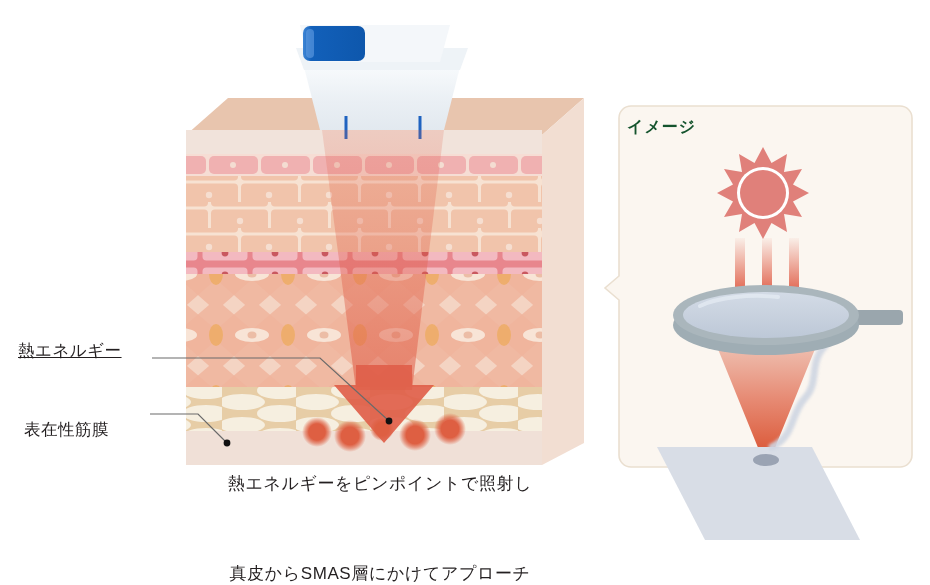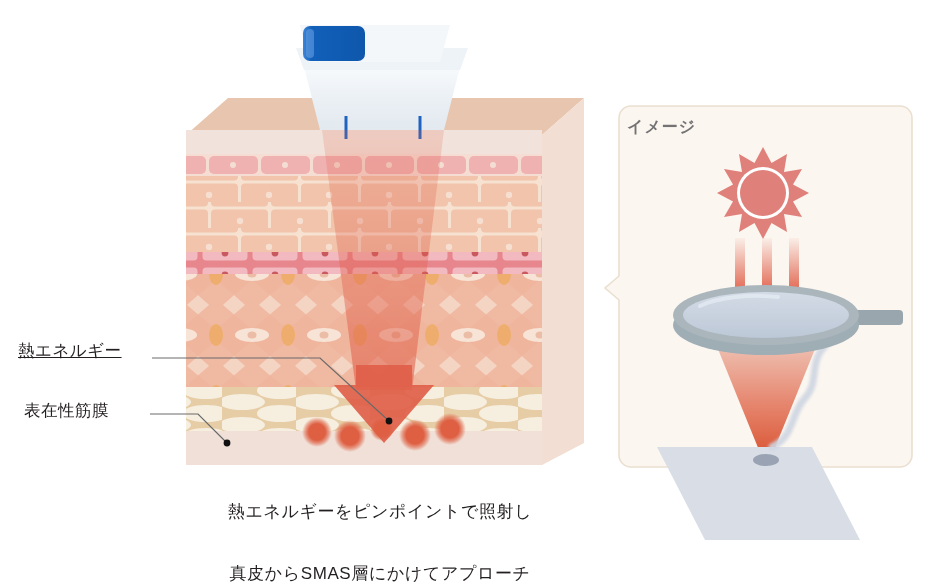--- a/index.html
+++ b/index.html
@@ -15,41 +15,41 @@
 
   .label-text{
     position:absolute;
     font-size:16.5px;
     color:#231f20;
     letter-spacing:0.5px;
     white-space:nowrap;
     font-weight:500;
   }
   #label-heat{left:18px;top:340px;text-decoration:underline;}
-  #label-smas-1{left:24px;top:400px;}
+  #label-smas-1{left:24px;top:419px;}
   #label-smas-2{left:24px;top:428px;}
 
   .caption{
     position:absolute;
     left:0;width:760px;
     text-align:center;
     font-size:17px;
     color:#231f20;
     letter-spacing:0.6px;
     font-weight:500;
   }
-  #caption-line1{top:500px;}
+  #caption-line1{top:472px;}
   #caption-line2{top:522px;margin-top:40px;}
 
   #panel-title{
     position:absolute;
     left:627px;top:117px;
     font-size:16px;
     font-weight:700;
-    color:#737373;
+    color:#14532d;
     letter-spacing:1px;
   }
 </style>
 </head>
 <body>
 
 <div class="stage">
 
   <svg class="layer" viewBox="0 0 930 585">
     <defs>

